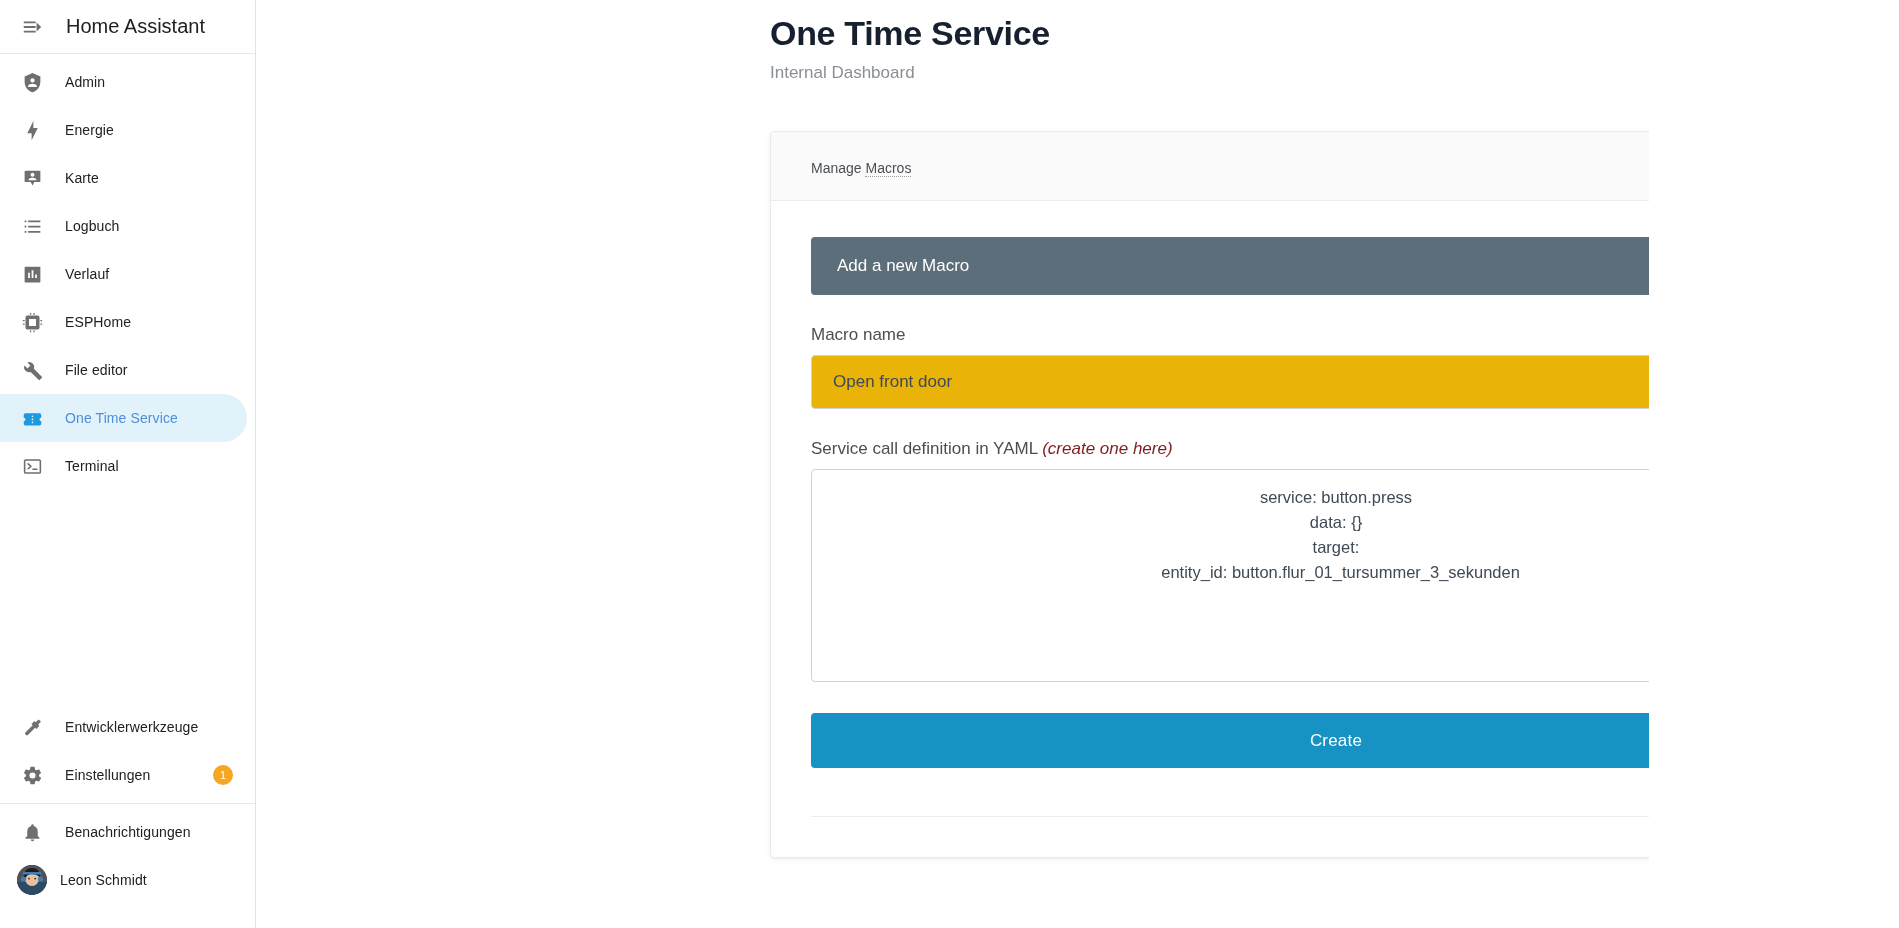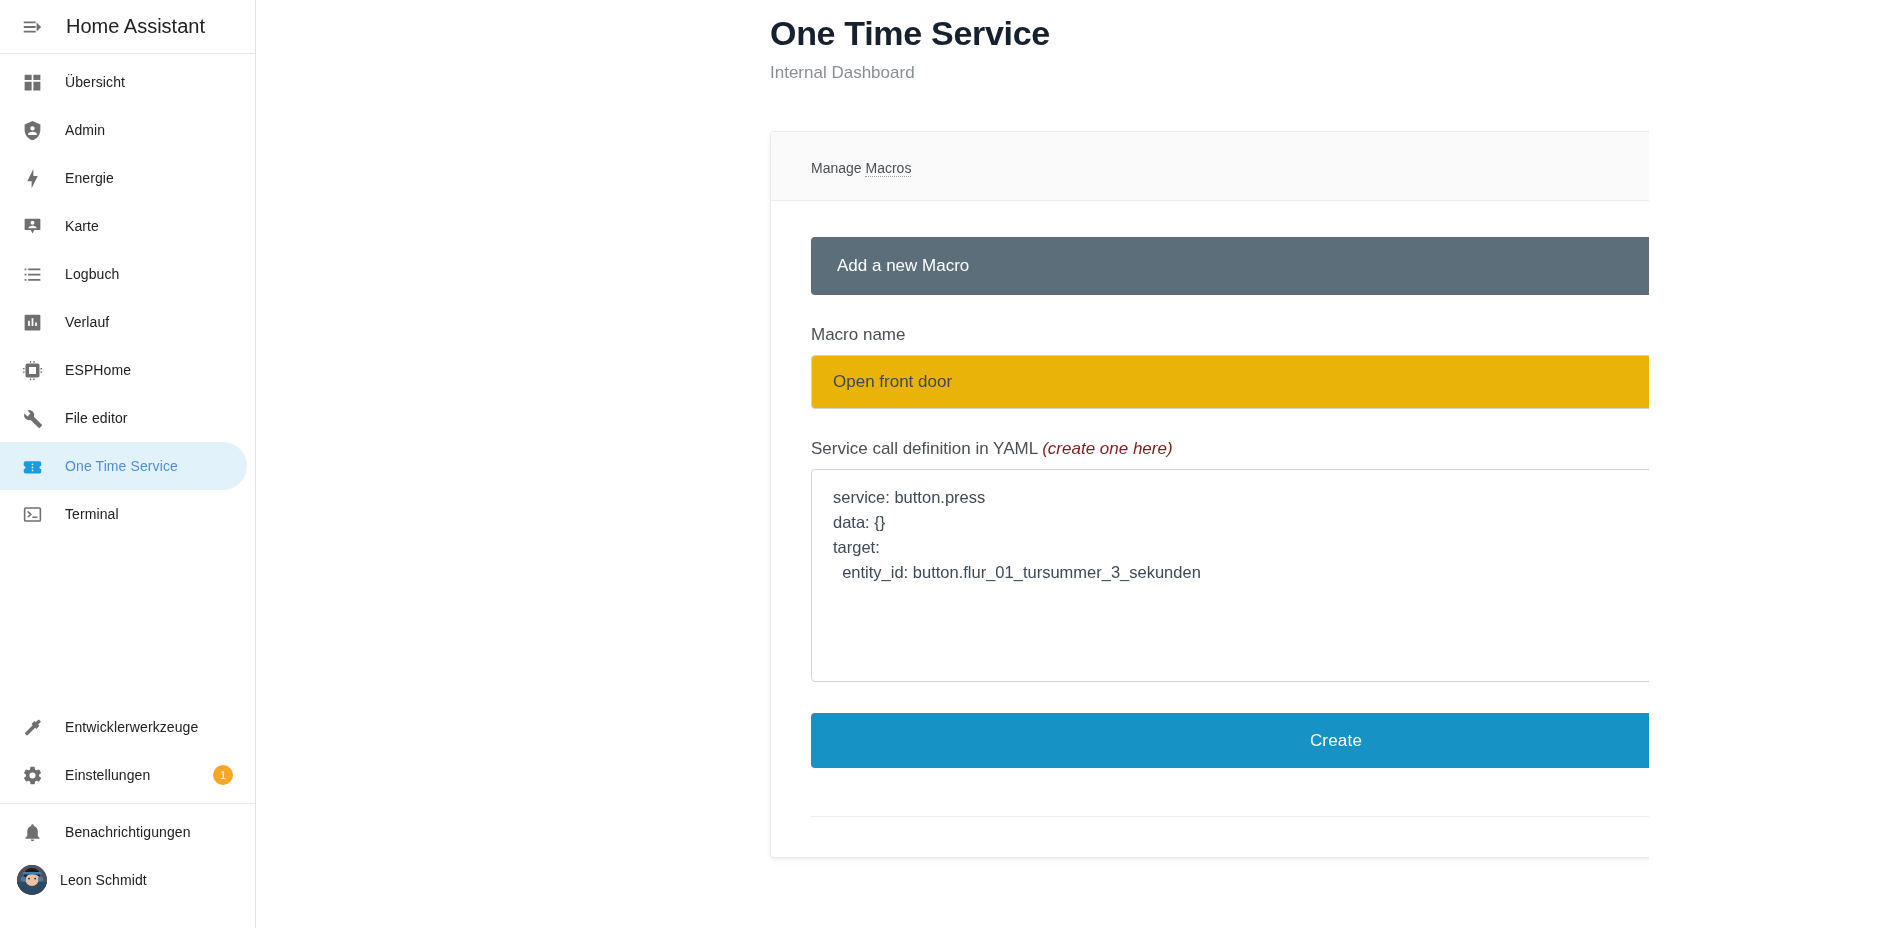--- a/index.html
+++ b/index.html
@@ -198,20 +198,21 @@
     padding: 15px 21px;
     font-size: 16.5px;
     line-height: 25px;
     color: #3f4a57;
     font-family: "Liberation Sans", sans-serif;
     background: #ffffff;
     outline: none;
     resize: vertical;
     white-space: pre;
     overflow: auto;
+    text-align: center;
   }
 
   .create-btn {
     width: 100%;
     height: 55px;
     margin-top: 27px;
     background: #1693c4;
     color: #ffffff;
     border: none;
     border-radius: 4px;
@@ -239,28 +240,20 @@
       <div class="sb-menu-btn">
         <svg width="22" height="22" viewBox="0 0 24 24" fill="#6f6f6f" aria-hidden="true">
           <path d="M3 6h13v2H3V6zm0 5h13v2H3v-2zm0 5h13v2H3v-2zM22 12l-5-5v10l5-5z"></path>
         </svg>
       </div>
       <div class="sb-title">Home Assistant</div>
     </div>
 
     <nav class="sb-nav">
 
-      <div class="sb-item">
-        <span class="sb-icon">
-          <svg width="21" height="21" viewBox="0 0 24 24" fill="currentColor">
-              <path d="M3 3h8v6H3V3m0 8h8v10H3V11m10 0h8v10h-8V11m0-8h8v6h-8V3Z"></path>
-            </svg>
-        </span>
-        <span class="sb-label">Übersicht</span>
-      </div>
 
       <div class="sb-item">
         <span class="sb-icon">
           <svg width="21" height="21" viewBox="0 0 24 24" fill="currentColor">
               <path d="M12 1 3 5v6c0 5.55 3.84 10.74 9 12 5.16-1.26 9-6.45 9-12V5l-9-4m0 6a2.5 2.5 0 0 1 2.5 2.5A2.5 2.5 0 0 1 12 12a2.5 2.5 0 0 1-2.5-2.5A2.5 2.5 0 0 1 12 7m0 6.5c1.67 0 5 .83 5 2.5v1H7v-1c0-1.67 3.33-2.5 5-2.5Z"></path>
             </svg>
         </span>
         <span class="sb-label">Admin</span>
       </div>
 

